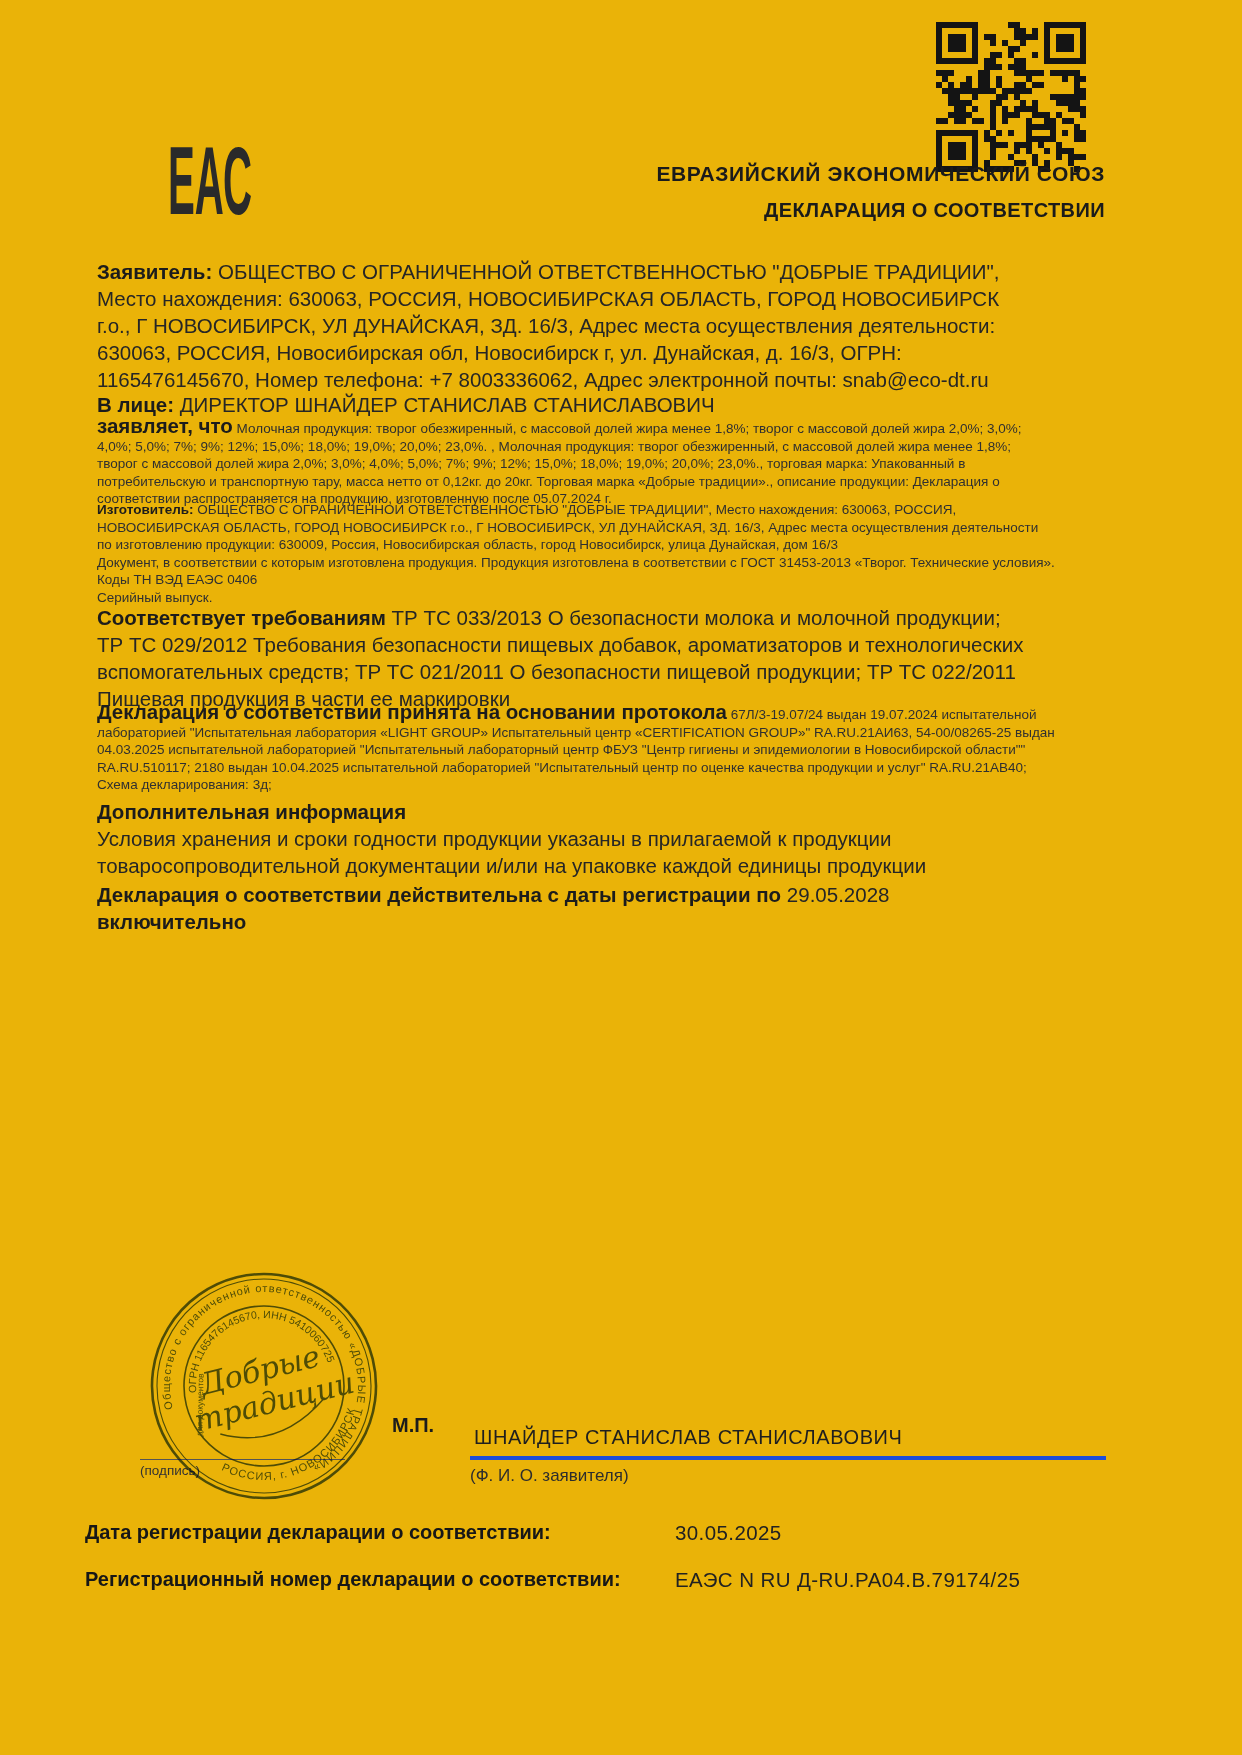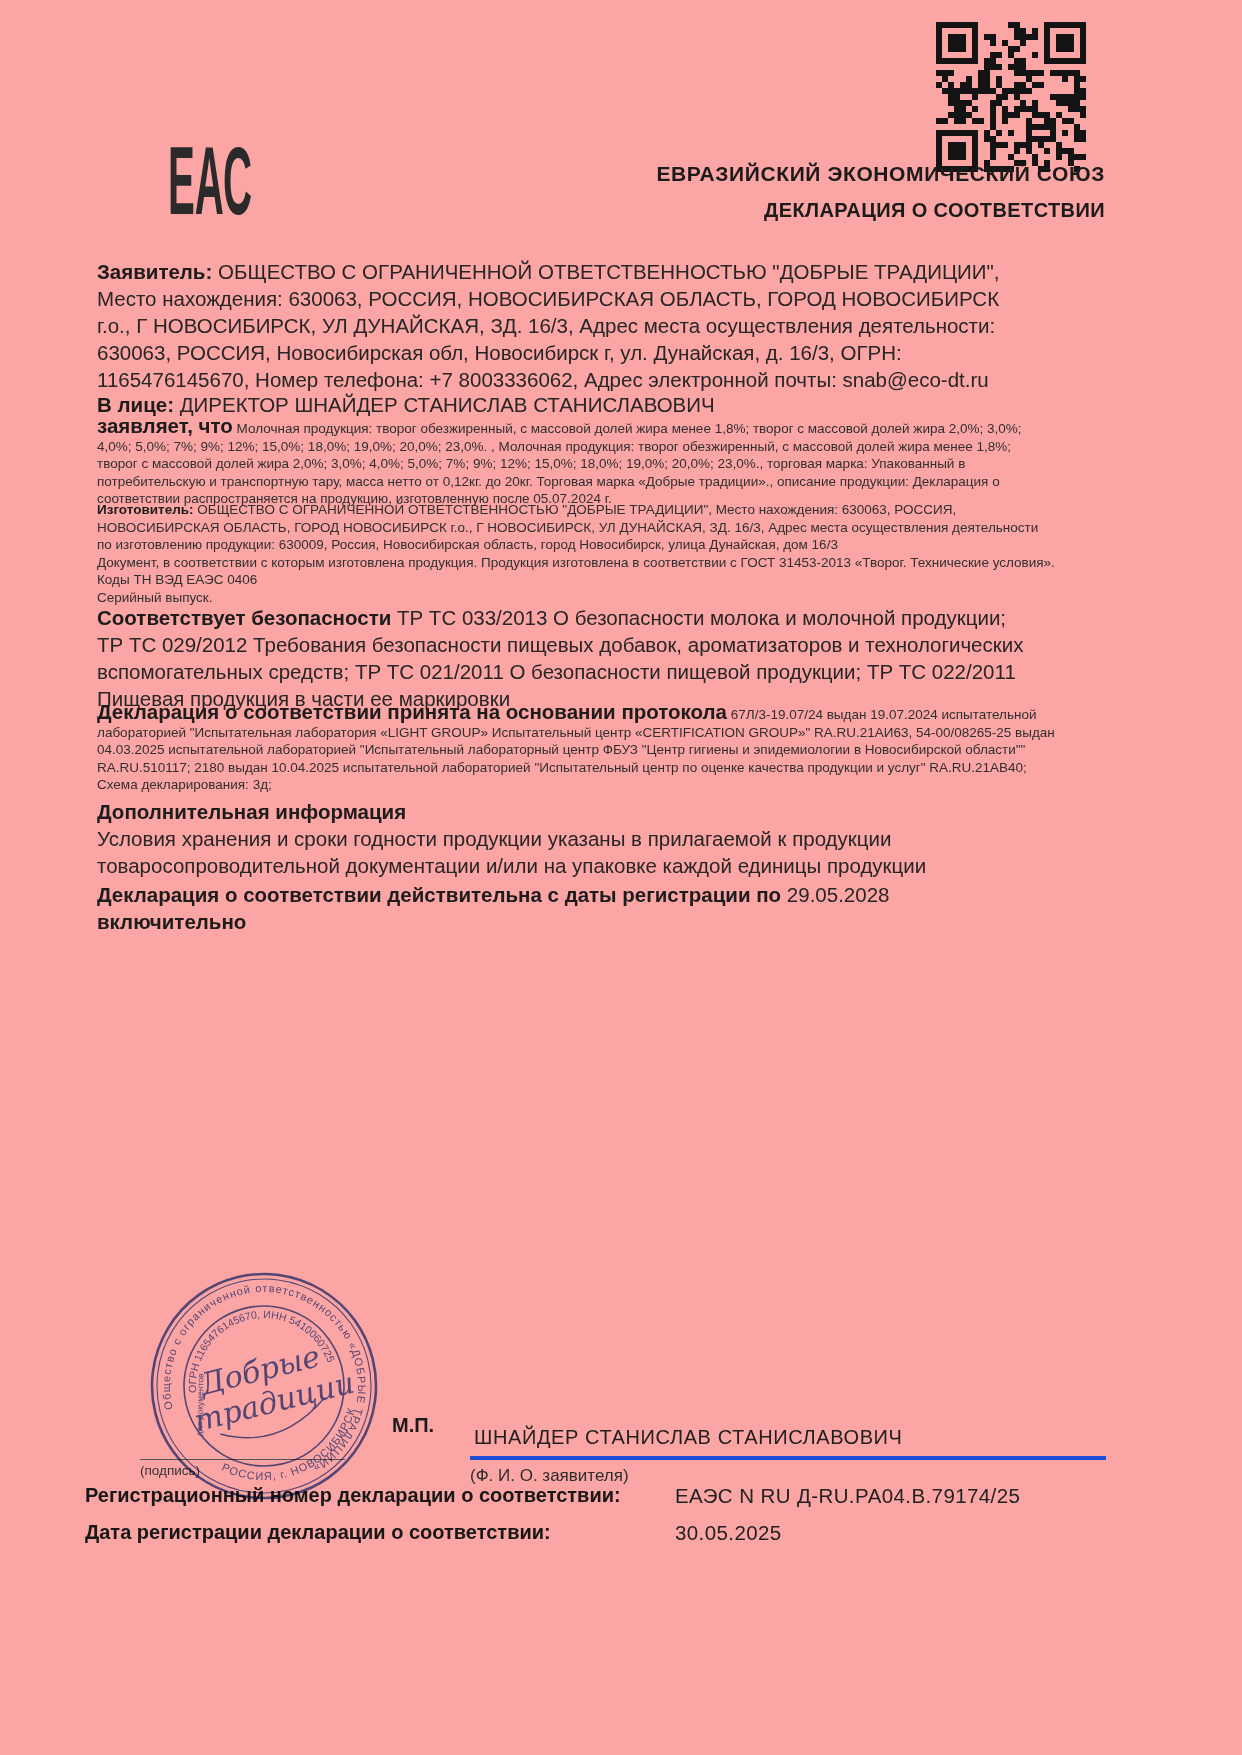--- a/index.html
+++ b/index.html
@@ -1,18 +1,18 @@
 <!DOCTYPE html>
 <html><head>
 <meta charset="utf-8">
 <style>
   *{box-sizing:border-box}
   html,body{margin:0;padding:0}
   body{background:#9a9a9a;display:flex;justify-content:center;font-family:"Liberation Sans","DejaVu Sans",sans-serif}
-  .page{position:relative;width:1242px;height:1755px;background:#fca5a5;color:#262626;overflow:hidden}
+  .page{position:relative;width:1242px;height:1755px;background:#eab308;color:#262626;overflow:hidden}
   .abs{position:absolute}
   p{margin:12px}
   .p{left:85px}
   .lg{width:932px;font-size:20.5px;line-height:27px}
   .sm{width:958px;font-size:13.5px;line-height:17.6px;color:#303030}
   .lgb{font-size:20.5px;font-weight:bold;color:#1c1c1c;line-height:19px}
   b{color:#1c1c1c}
   .title{left:85px;width:1020px;text-align:right;font-weight:bold;color:#1b1b1b}
   .t1{top:162px;font-size:21px;letter-spacing:.6px}
   .t2{top:199px;font-size:20px;letter-spacing:.4px}
@@ -356,42 +356,42 @@
   <div class="title t2 abs">ДЕКЛАРАЦИЯ О СООТВЕТСТВИИ</div>
 
   <p class="p lg abs" style="top:246px"><b>Заявитель:</b><span> ОБЩЕСТВО С ОГРАНИЧЕННОЙ ОТВЕТСТВЕННОСТЬЮ "ДОБРЫЕ ТРАДИЦИИ", Место нахождения: 630063, РОССИЯ,  НОВОСИБИРСКАЯ ОБЛАСТЬ, ГОРОД НОВОСИБИРСК г.о., Г НОВОСИБИРСК,  УЛ ДУНАЙСКАЯ, ЗД. 16/3, Адрес места осуществления деятельности: 630063, РОССИЯ, Новосибирская обл, Новосибирск г, ул. Дунайская, д. 16/3, ОГРН: 1165476145670, Номер телефона: +7 8003336062, Адрес электронной почты: snab@eco-dt.ru</span></p>
 
   <p class="p lg abs" style="top:379px"><b>В лице:</b><span> ДИРЕКТОР ШНАЙДЕР СТАНИСЛАВ СТАНИСЛАВОВИЧ</span></p>
 
   <p class="p sm abs" style="top:404px"><b class="lgb">заявляет, что</b><span>  Молочная продукция: творог обезжиренный, с массовой долей жира менее 1,8%; творог с массовой долей жира 2,0%; 3,0%; 4,0%; 5,0%; 7%; 9%; 12%; 15,0%; 18,0%; 19,0%; 20,0%; 23,0%. , Молочная продукция: творог обезжиренный, с массовой долей жира менее 1,8%; творог с массовой долей жира 2,0%; 3,0%; 4,0%; 5,0%; 7%; 9%; 12%; 15,0%; 18,0%; 19,0%; 20,0%; 23,0%., торговая марка: Упакованный в потребительскую и транспортную тару, масса нетто от 0,12кг. до 20кг. Торговая марка «Добрые традиции»., описание продукции: Декларация о соответствии распространяется на продукцию, изготовленную после 05.07.2024 г.</span></p>
 
   <p class="p sm abs" style="top:489px"><b>Изготовитель:</b><span> ОБЩЕСТВО С ОГРАНИЧЕННОЙ ОТВЕТСТВЕННОСТЬЮ "ДОБРЫЕ ТРАДИЦИИ", Место нахождения: 630063, РОССИЯ, НОВОСИБИРСКАЯ ОБЛАСТЬ, ГОРОД НОВОСИБИРСК г.о., Г НОВОСИБИРСК,  УЛ ДУНАЙСКАЯ, ЗД. 16/3, Адрес места осуществления деятельности по изготовлению продукции: 630009, Россия, Новосибирская область, город Новосибирск, улица Дунайская, дом 16/3</span><br><span>Документ, в соответствии с которым изготовлена продукция. Продукция изготовлена в соответствии с ГОСТ 31453-2013 «Творог. Технические условия».</span><br><span>Коды ТН ВЭД ЕАЭС  0406</span><br><span>Серийный выпуск.</span></p>
 
-  <p class="p lg abs" style="top:592px"><b>Соответствует безопасности</b><span>   ТР ТС 033/2013 О безопасности молока и молочной продукции; ТР ТС 029/2012 Требования безопасности пищевых добавок, ароматизаторов и технологических вспомогательных средств; ТР ТС 021/2011 О безопасности пищевой продукции; ТР ТС 022/2011 Пищевая продукция в части ее маркировки</span></p>
+  <p class="p lg abs" style="top:592px"><b>Соответствует требованиям</b><span>   ТР ТС 033/2013 О безопасности молока и молочной продукции; ТР ТС 029/2012 Требования безопасности пищевых добавок, ароматизаторов и технологических вспомогательных средств; ТР ТС 021/2011 О безопасности пищевой продукции; ТР ТС 022/2011 Пищевая продукция в части ее маркировки</span></p>
 
   <p class="p sm abs" style="top:690px"><b class="lgb">Декларация о соответствии принята на основании протокола</b><span> 67Л/3-19.07/24 выдан 19.07.2024 испытательной лабораторией "Испытательная лаборатория «LIGHT GROUP»  Испытательный центр «CERTIFICATION GROUP»" RA.RU.21АИ63, 54-00/08265-25 выдан 04.03.2025  испытательной лабораторией "Испытательный лабораторный центр  ФБУЗ "Центр гигиены и эпидемиологии в Новосибирской области"" RA.RU.510117; 2180 выдан 10.04.2025  испытательной лабораторией "Испытательный центр по оценке качества продукции и услуг" RA.RU.21АВ40; Схема декларирования: 3д;</span></p>
 
   <p class="p lg abs" style="top:786px;font-weight:bold;color:#1c1c1c">Дополнительная информация</p>
   <p class="p lg abs" style="top:813px">Условия хранения и сроки годности продукции указаны в прилагаемой к продукции товаросопроводительной документации и/или на упаковке каждой единицы продукции</p>
 
   <p class="p lg abs validity" style="top:869px"><b>Декларация о соответствии действительна с даты регистрации по</b><span> 29.05.2028</span><br><b>включительно</b></p>
 
   <div class="signbox abs">
     <div class="signline"></div>
     <div class="caption">(подпись)</div>
   </div>
 
   <div class="mp abs">М.П.</div>
 
   <div class="namebox abs">
     <div class="name">ШНАЙДЕР СТАНИСЛАВ СТАНИСЛАВОВИЧ</div>
     <div class="caption">(Ф. И. О. заявителя)</div>
   </div>
 
-  <div class="regrow abs" style="top:1484px">
+  <div class="regrow abs" style="top:1568px">
     <span class="lbl">Регистрационный номер декларации о соответствии:</span>
     <span class="val">ЕАЭС N RU Д-RU.РА04.В.79174/25</span>
   </div>
 
   <div class="regrow abs" style="top:1521px">
     <span class="lbl">Дата регистрации декларации о соответствии:</span>
     <span class="val">30.05.2025</span>
   </div>
 
   <div class="stamp abs">

